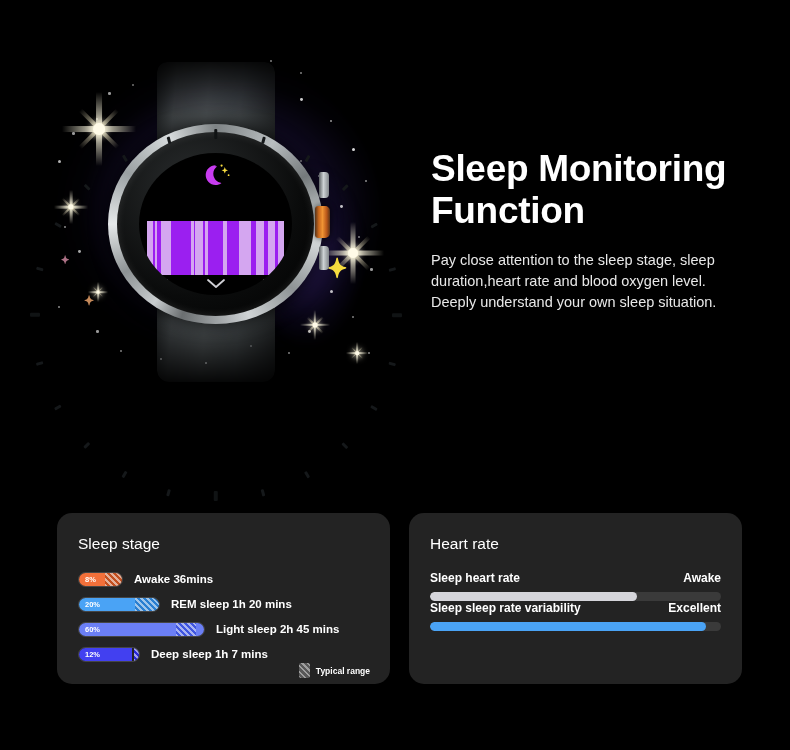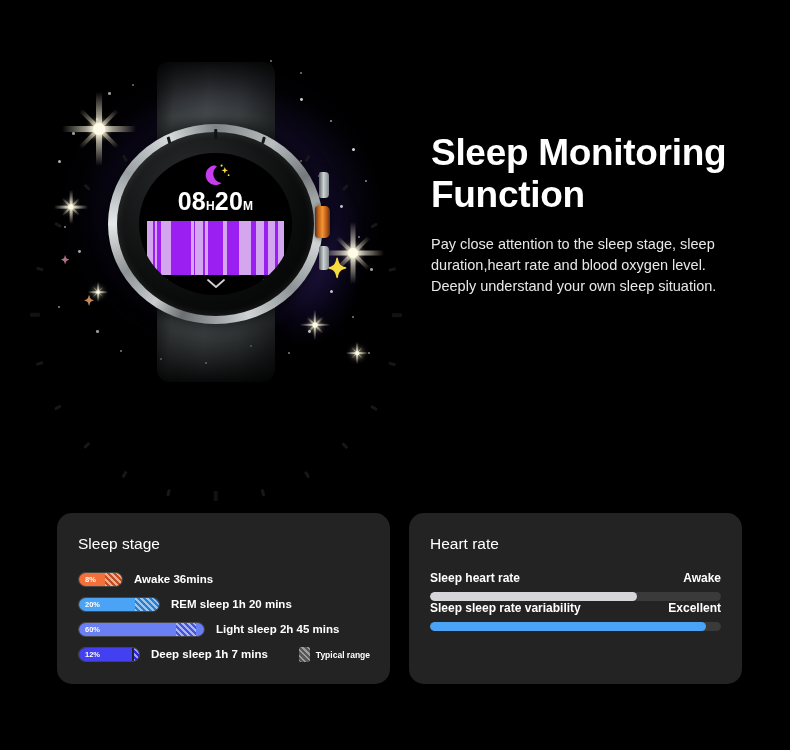--- a/index.html
+++ b/index.html
@@ -141,21 +141,21 @@
     border-radius: 3px 5px 5px 3px;
     background: linear-gradient(90deg,#55331a 0%,#c9671d 25%,#f09434 50%,#b8571a 78%,#5a3318 100%);
     box-shadow: 0 0 6px rgba(0,0,0,.7);
   }
   .sidebtn {
     position: absolute; right: -6px; width: 10px; border-radius: 2px 4px 4px 2px;
     background: linear-gradient(90deg,#5d6264 0%,#cdd2d4 45%,#81868a 100%);
   }
 
   
-  .copy { position: absolute; left: 431px; top: 132px; width: 340px; }
+  .copy { position: absolute; left: 431px; top: 148px; width: 340px; }
   .headline {
     color: #fff; font-size: 37px; line-height: 1.14; font-weight: 700;
     letter-spacing: -.3px;
   }
   .subcopy {
     margin-top: 18px; color: #e8e8e8; font-size: 14.5px; line-height: 1.42;
     font-weight: 400; max-width: 300px;
   }
 
   
@@ -175,21 +175,21 @@
   }
   .sbar .pct {
     position: relative; z-index: 3; color: #fff; font-size: 7.5px; font-weight: 700;
     padding-left: 6px; white-space: nowrap;
   }
   .sbar .fillseg { position: absolute; left: 0; top: 0; bottom: 0; z-index: 1; }
   .sbar .hatchseg { position: absolute; top: 0; bottom: 0; z-index: 2; }
   .stage-label { color: #fff; font-size: 11.5px; font-weight: 700; margin-left: 11px; white-space: nowrap; }
 
   .legend {
-    position: absolute; right: 20px; bottom: 22px;
+    position: absolute; right: 20px; bottom: 6px;
     display: flex; align-items: center; gap: 6px;
   }
   .legend .sw {
     width: 11px; height: 15px; border-radius: 2px;
     background-color: #585858;
     background-image: repeating-linear-gradient(45deg, rgba(255,255,255,.42) 0 1.6px, rgba(0,0,0,0) 1.6px 4px);
   }
   .legend .lt { color: #fff; font-size: 8.5px; font-weight: 700; }
 
   
@@ -336,23 +336,20 @@
           <div class="screen">
 
             <svg class="moonIcon" width="34" height="28" viewBox="0 0 34 28">
               <path d="M16.5 3.2c-5.4 0-9.8 4.4-9.8 9.9s4.4 9.9 9.8 9.9c2.2 0 4.3-.8 6-2.1-4.6-.5-8.2-4.4-8.2-9.1 0-3 1.5-5.7 3.7-7.3-.5-.1-1-.2-1.5-.2z" fill="#c83cf0"></path>
               <path d="M16.5 2.6c-5.8 0-10.5 4.7-10.5 10.5S10.7 23.6 16.5 23.6c2.6 0 5-.9 6.9-2.5-5.3-.2-9.5-4.6-9.5-9.9 0-3.3 1.6-6.2 4.1-8-.5-.4-1-.6-1.5-.6z" fill="#b92fe8" opacity=".0"></path>
               <path d="M25.8 5.1l.9 2.3 2.3.9-2.3.9-.9 2.3-.9-2.3-2.3-.9 2.3-.9z" fill="#f7dc3f"></path>
               <circle cx="22.6" cy="3.6" r="1.1" fill="#f7dc3f"></circle>
               <circle cx="29.6" cy="13.2" r=".9" fill="#f7dc3f"></circle>
             </svg>
 
-            <div class="bigtime">
-              <span>08</span><sub>H</sub><span>20</span><sub>M</sub>
-            </div>
 
             <div class="hypno" id="hypno">
                 <span style="width: 4.12371%; background: rgb(212, 166, 240);"></span>
                 <span style="width: 2.06186%; background: rgb(155, 31, 240);"></span>
                 <span style="width: 1.03093%; background: rgb(212, 166, 240);"></span>
                 <span style="width: 3.09278%; background: rgb(155, 31, 240);"></span>
                 <span style="width: 7.21649%; background: rgb(212, 166, 240);"></span>
                 <span style="width: 3.09278%; background: rgb(155, 31, 240);"></span>
                 <span style="width: 11.3402%; background: rgb(155, 31, 240);"></span>
                 <span style="width: 2.06186%; background: rgb(212, 166, 240);"></span>

